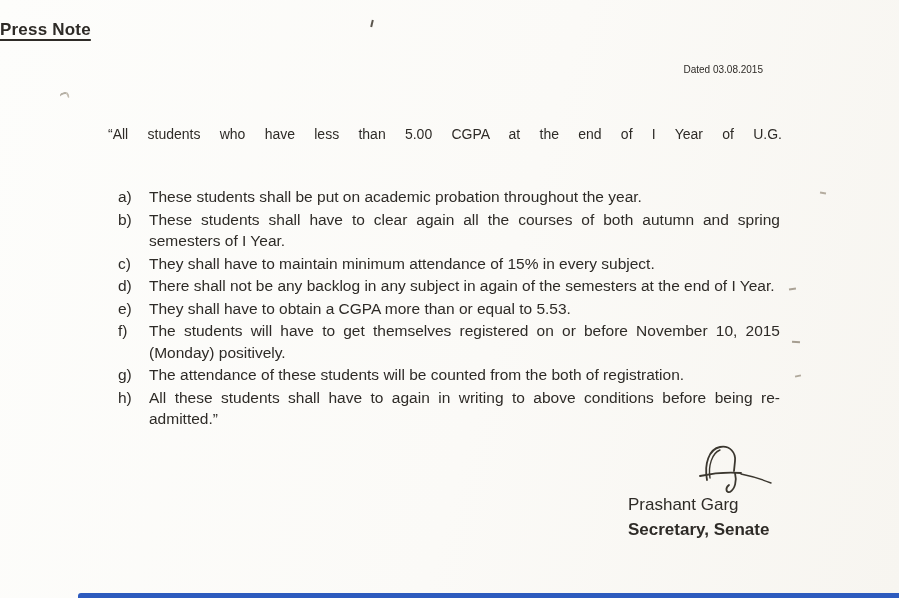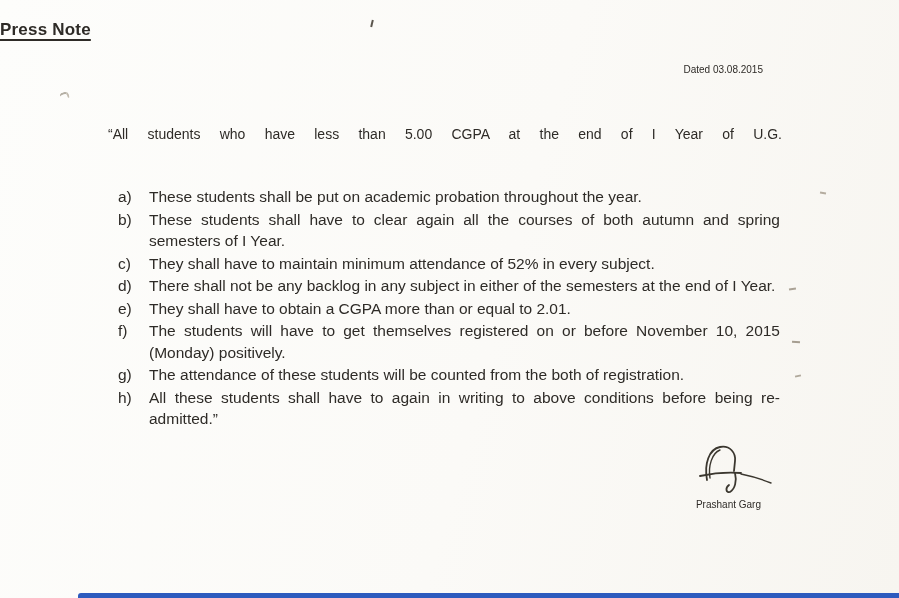--- a/index.html
+++ b/index.html
@@ -68,25 +68,25 @@
   .signature-scribble {
     position: absolute;
     left: 696px;
     top: 444px;
     width: 78px;
     height: 54px;
   }
 
   .signature-block {
     position: absolute;
-    left: 595px;
+    left: 628px;
     top: 492px;
     width: 166px;
-    text-align: right;
-    font-size: 10px;
+    text-align: left;
+    font-size: 17px;
     line-height: 25px;
   }
   .sig-bold { font-weight: 700; }
 
   .bottom-strip {
     position: absolute;
     left: 78px;
     right: 0;
     bottom: 0;
     height: 5px;
@@ -138,29 +138,29 @@
     <div class="condition">
       <span class="cond-label">a)</span>
       <span class="cond-text">These students shall be put on academic probation throughout the year.</span>
     </div>
     <div class="condition">
       <span class="cond-label">b)</span>
       <span class="cond-text">These students shall have to clear again all the courses of both autumn and spring semesters of I Year.</span>
     </div>
     <div class="condition">
       <span class="cond-label">c)</span>
-      <span class="cond-text">They shall have to maintain minimum attendance of 52% in every subject.</span>
+      <span class="cond-text">They shall have to maintain minimum attendance of 15% in every subject.</span>
     </div>
     <div class="condition">
       <span class="cond-label">d)</span>
-      <span class="cond-text">There shall not be any backlog in any subject in either of the semesters at the end of I Year.</span>
+      <span class="cond-text">There shall not be any backlog in any subject in again of the semesters at the end of I Year.</span>
     </div>
     <div class="condition">
       <span class="cond-label">e)</span>
-      <span class="cond-text">They shall have to obtain a CGPA more than or equal to 2.01.</span>
+      <span class="cond-text">They shall have to obtain a CGPA more than or equal to 5.53.</span>
     </div>
     <div class="condition">
       <span class="cond-label">f)</span>
       <span class="cond-text">The students will have to get themselves registered on or before November 10, 2015 (Monday) positively.</span>
     </div>
     <div class="condition">
       <span class="cond-label">g)</span>
       <span class="cond-text">The attendance of these students will be counted from the both of registration.</span>
     </div>
     <div class="condition">
@@ -172,20 +172,21 @@
   <svg class="signature-scribble" viewBox="0 0 78 54" xmlns="http://www.w3.org/2000/svg">
     <path d="M11 36 C8 20 13 5 24 3 C34 1 40 9 39 17 L38 27" fill="none" stroke="#3b372f" stroke-width="1.8" stroke-linecap="round"></path>
     <path d="M14 34 C12 22 16 9 24 6" fill="none" stroke="#3b372f" stroke-width="1.4" stroke-linecap="round"></path>
     <path d="M4 32 C18 29 32 28 45 29" fill="none" stroke="#3b372f" stroke-width="1.8" stroke-linecap="round"></path>
     <path d="M39 29 C41 37 39 45 34 48 C30 49 29 44 33 41" fill="none" stroke="#3b372f" stroke-width="1.8" stroke-linecap="round"></path>
     <path d="M45 30 C55 32 65 35 75 39" fill="none" stroke="#3b372f" stroke-width="1.4" stroke-linecap="round"></path>
   </svg>
 
   <div class="signature-block">
     <div>Prashant Garg</div>
+    <div class="sig-bold">Secretary, Senate</div>
   </div>
 
   <div class="scan-artifact artifact-curl"></div>
   <div class="scan-artifact artifact-tick"></div>
   <div class="scan-artifact artifact-dash-1"></div>
   <div class="scan-artifact artifact-dash-2"></div>
   <div class="scan-artifact artifact-dash-3"></div>
   <div class="scan-artifact artifact-dash-4"></div>
 
   <div class="bottom-strip"></div>

